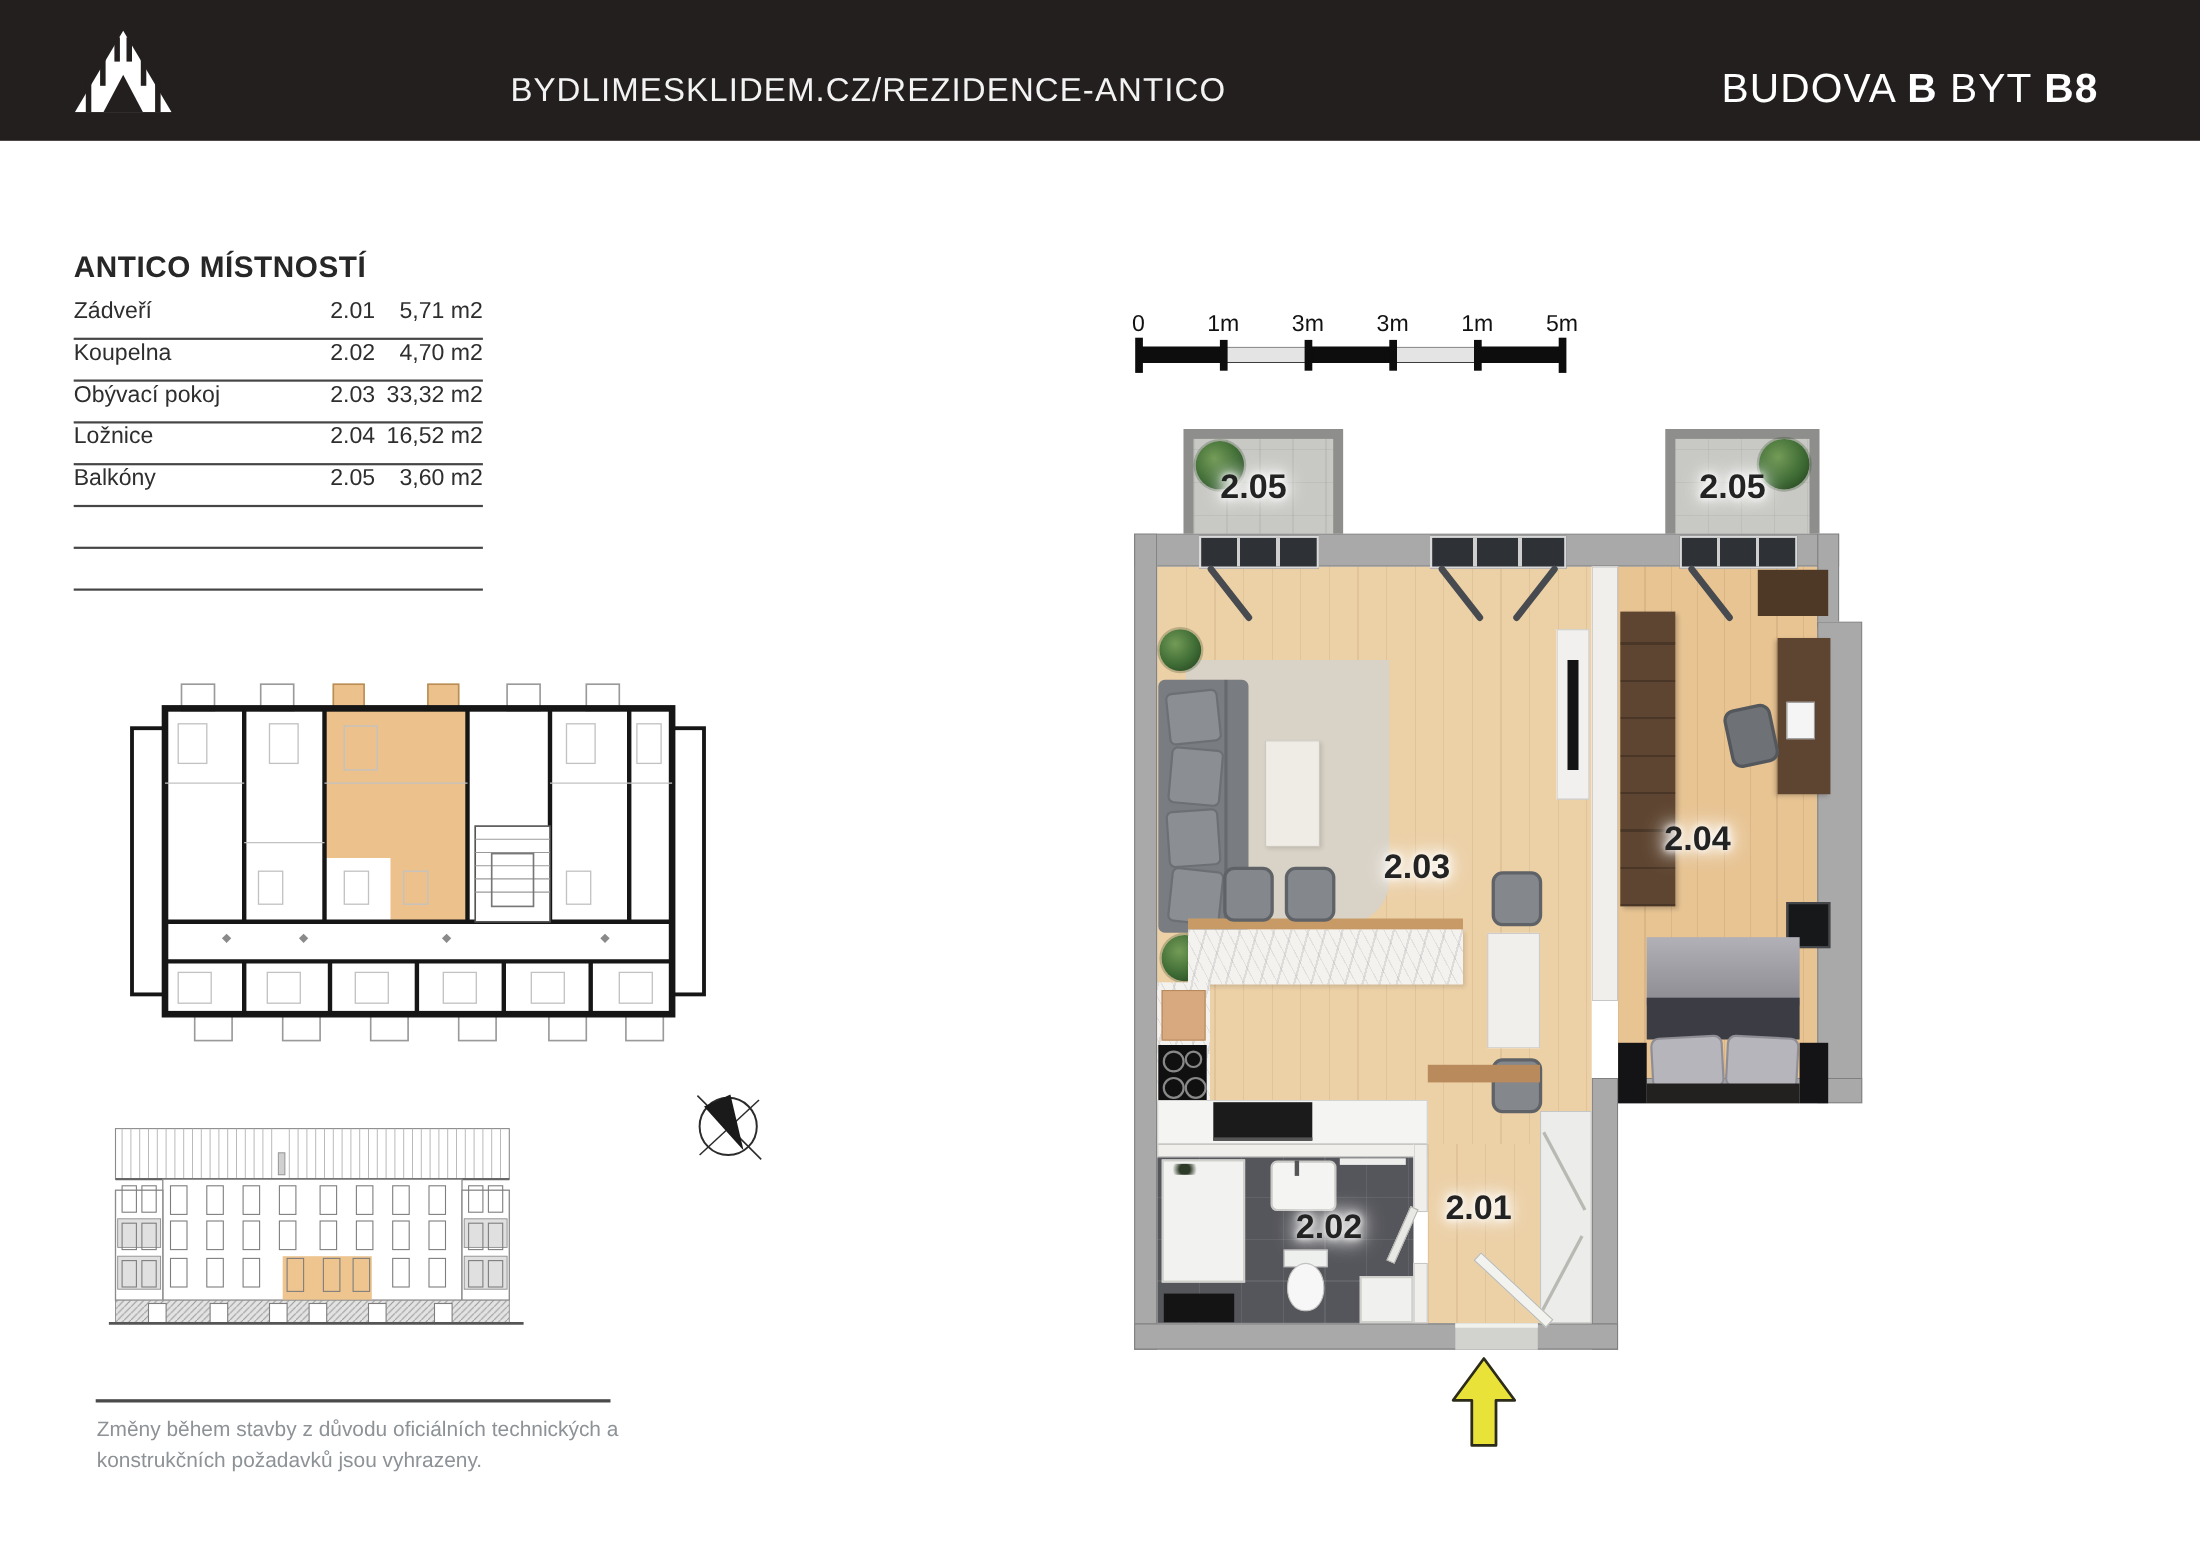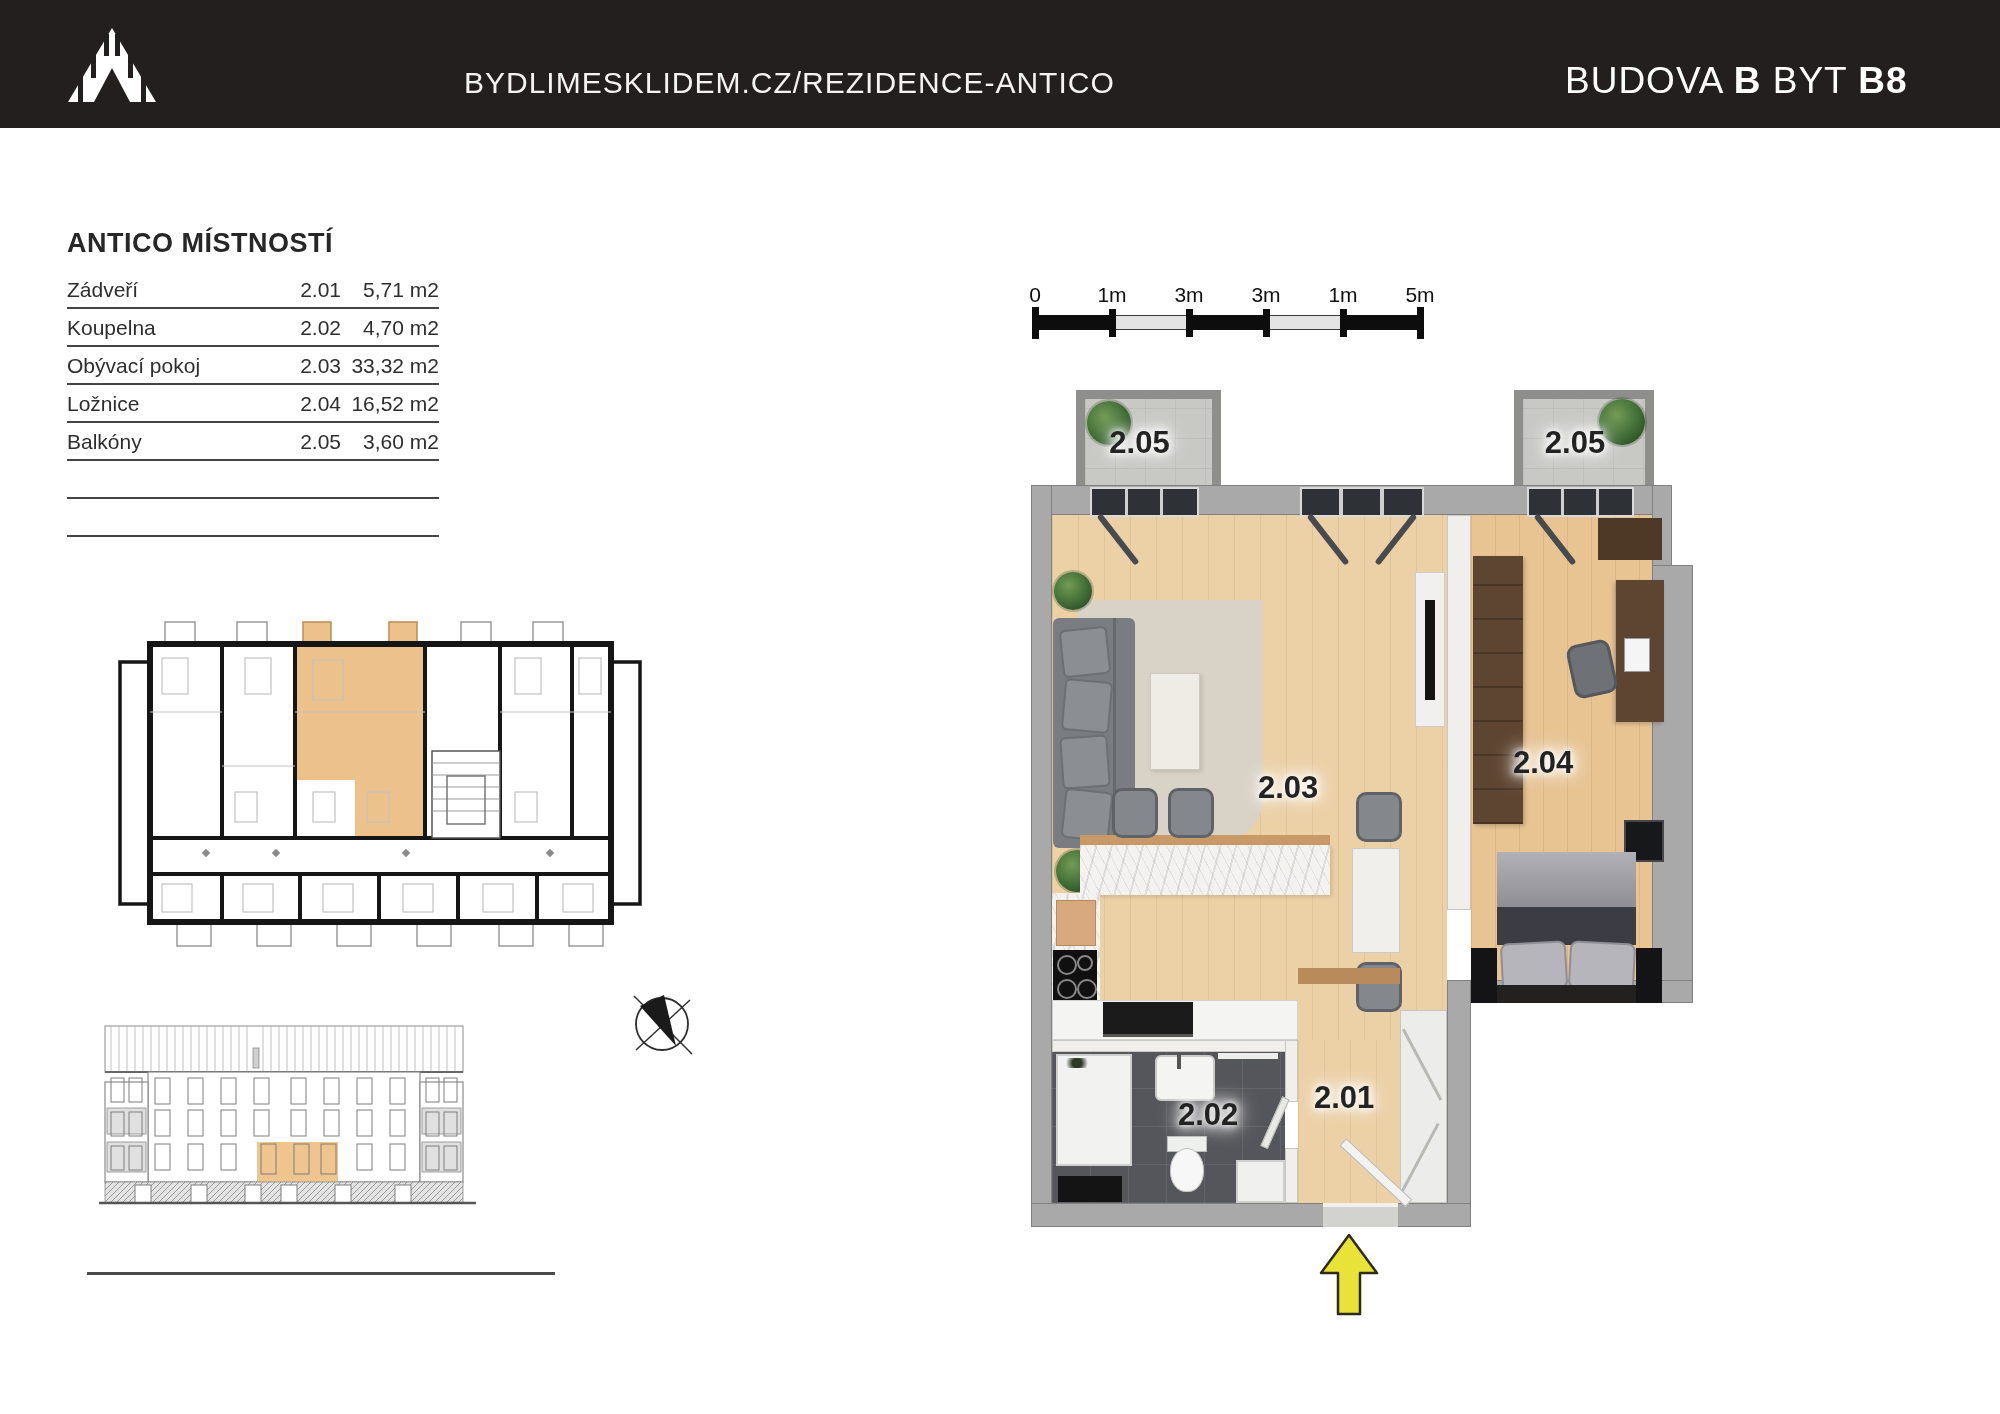--- a/index.html
+++ b/index.html
@@ -13,21 +13,21 @@
   .brand-text{color:#fff;line-height:1;}
   .brand-name{font-size:42px;font-weight:400;letter-spacing:3px;}
   .brand-sub{font-size:17px;letter-spacing:13px;margin-top:6px;}
   .hdr-url{position:absolute;left:464px;top:66px;color:#f3f3f3;font-size:30px;letter-spacing:1px;}
   .hdr-title{position:absolute;left:1517px;top:60px;color:#ffffff;font-size:37px;letter-spacing:1px;margin-left:48px;}
   .hdr-title b{font-weight:700;}
 
   
   .rt{position:absolute;left:67px;top:228px;width:372px;color:#2e2e2e;}
   .rt h2{margin:0 0 12px 0;font-size:27px;letter-spacing:.5px;color:#272727;}
-  .rt-row{display:flex;align-items:flex-end;height:31px;padding-bottom:5px;
+  .rt-row{display:flex;height:31px;padding-bottom:5px;
           border-bottom:2px solid #454545;font-size:21px;}
   .rt-name{flex:1;}
   .rt-code{width:62px;text-align:right;}
   .rt-area{width:98px;text-align:right;}
   .rt-spacer{height:36px;border-bottom:2px solid #454545;}
   .rt-total{display:flex;align-items:flex-end;height:44px;font-size:22px;font-weight:700;}
 
   
   .disc-line{position:absolute;left:87px;top:1272px;width:468px;height:0;border-top:3px solid #4a4a4a;}
   .disc{position:absolute;left:88px;top:1286px;width:480px;font-size:19px;line-height:1.5;color:#8d9297;}
@@ -340,20 +340,24 @@
         <rect x="150" y="165" width="16" height="18"></rect>
           <rect x="186" y="165" width="16" height="18"></rect>
         <rect x="240" y="165" width="16" height="18"></rect>
           <rect x="300" y="165" width="16" height="18"></rect>
       </g>
       <line x1="4" y1="183" x2="381" y2="183" stroke="#555" stroke-width="2.5"></line>
     </svg>
   </div>
 
   <div class="disc-line"></div>
+  <div class="disc">
+    <div>Změny během stavby z důvodu oficiálních technických a</div>
+    <div>konstrukčních požadavků jsou vyhrazeny.</div>
+  </div>
 
   <div class="abs" style="left:1030px;top:283px;width:400px;height:62px;">
     <span class="sb-label" style="left:5px;">0</span>
     <span class="sb-label" style="left:82px;">1m</span>
     <span class="sb-label" style="left:159px;">3m</span>
     <span class="sb-label" style="left:236px;">3m</span>
     <span class="sb-label" style="left:313px;">1m</span>
     <span class="sb-label" style="left:390px;">5m</span>
     <div class="sb-seg" style="left:5px;width:77px;background:#0d0d0d;"></div>
     <div class="sb-seg" style="left:82px;width:77px;background:#e4e4e4;box-shadow:inset 0 0 0 1px #3c3c3c;"></div>

